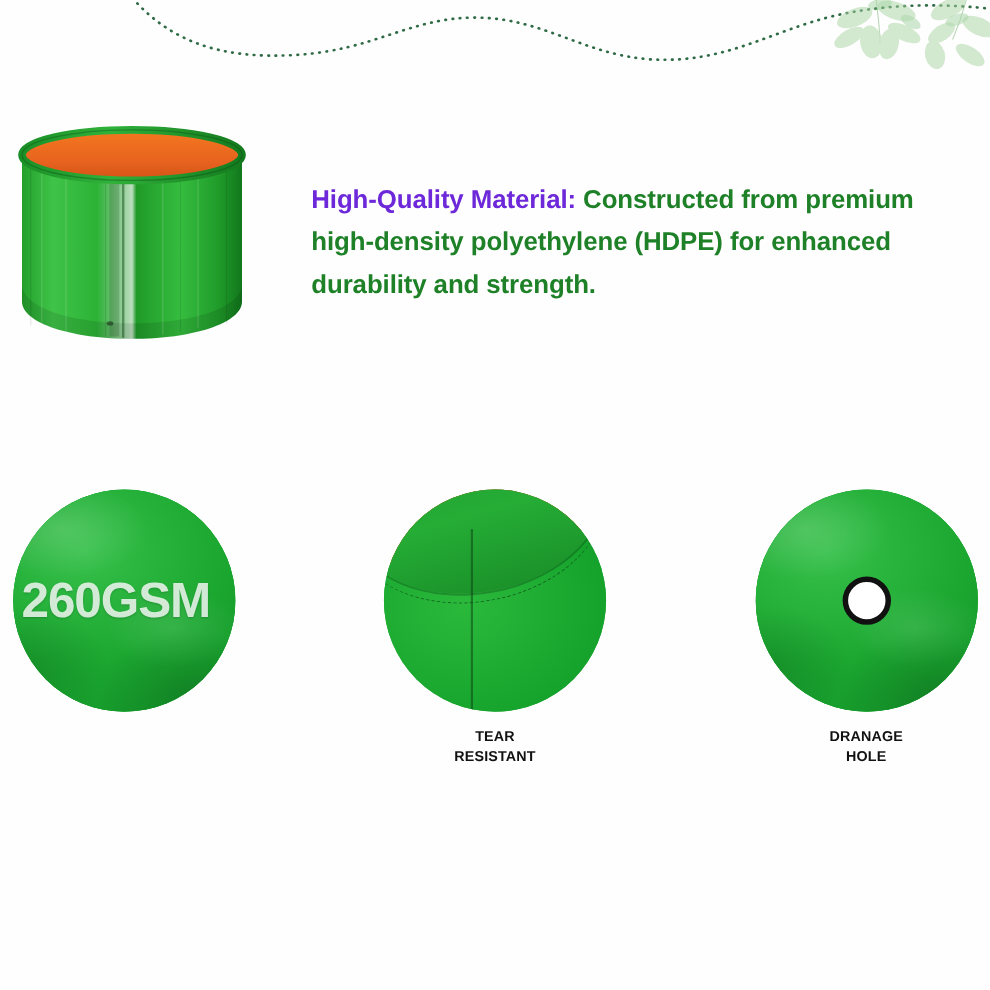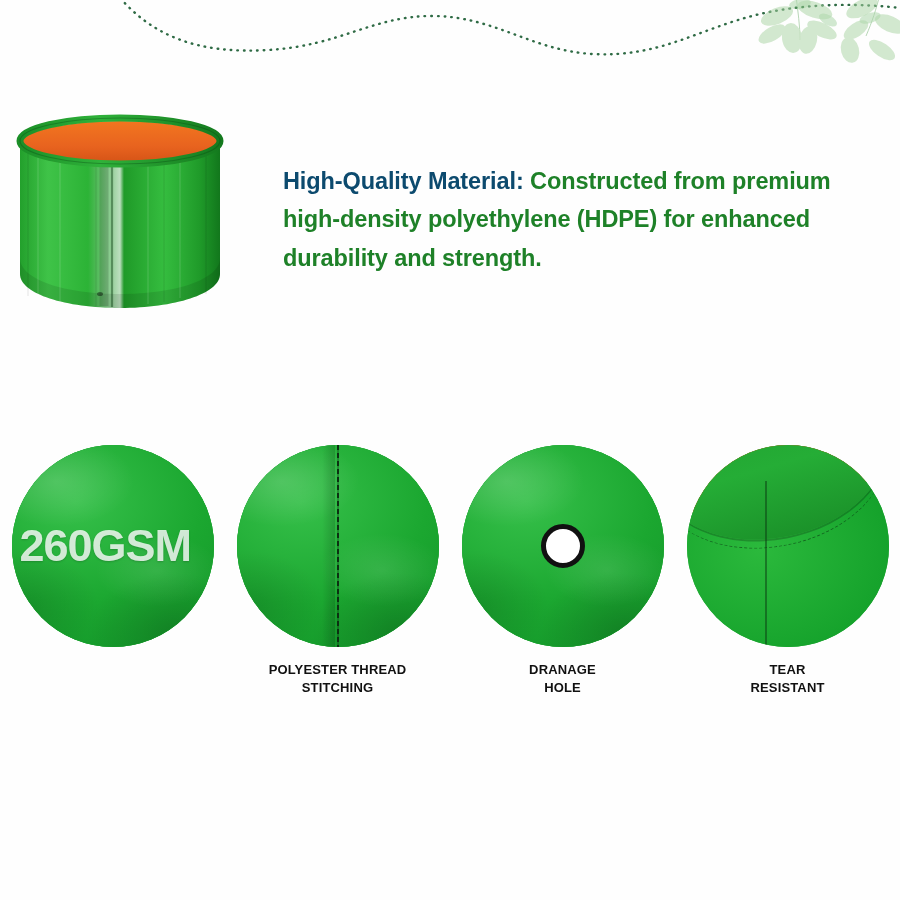--- a/index.html
+++ b/index.html
@@ -59,21 +59,21 @@
     left: 283px;
     top: 162px;
     width: 610px;
     font-size: 23.5px;
     font-weight: bold;
     line-height: 1.63;
     letter-spacing: -0.1px;
     color: #1e8128;
   }
   .headline .lead {
-    color: #0c4a6e;
+    color: #6d28d9;
   }
 
   
   .feature-row {
     position: absolute;
     left: 0;
     top: 445px;
     width: 900px;
     height: 250px;
     display: flex;
@@ -333,45 +333,36 @@
 
   <div class="feature-row">
 
     <div class="feature">
       <div class="feature-circle">
         <div class="fabric"></div>
         <div class="gsm-badge">260GSM</div>
       </div>
     </div>
 
-    <div class="feature">
-      <div class="feature-circle">
-        <div class="fabric"></div>
-        <div class="seam-shadow"></div>
-        <div class="seam"></div>
-      </div>
-      <div class="feature-caption">POLYESTER THREAD
-STITCHING</div>
-    </div>
-
-    <div class="feature">
-      <div class="feature-circle">
-        <div class="fabric"></div>
-        <div class="drain-hole"></div>
-      </div>
-      <div class="feature-caption">DRANAGE
-HOLE</div>
-    </div>
 
     <div class="feature">
       <div class="feature-circle">
         <div class="tear-body"></div>
         <div class="rim-orange"></div>
         <div class="rim-band"></div>
         <div class="rim-stitch"></div>
         <div class="tear-seam"></div>
       </div>
       <div class="feature-caption">TEAR
 RESISTANT</div>
     </div>
 
+    <div class="feature">
+      <div class="feature-circle">
+        <div class="fabric"></div>
+        <div class="drain-hole"></div>
+      </div>
+      <div class="feature-caption">DRANAGE
+HOLE</div>
+    </div>
+
   </div>
 </div>
 
 </body></html>

